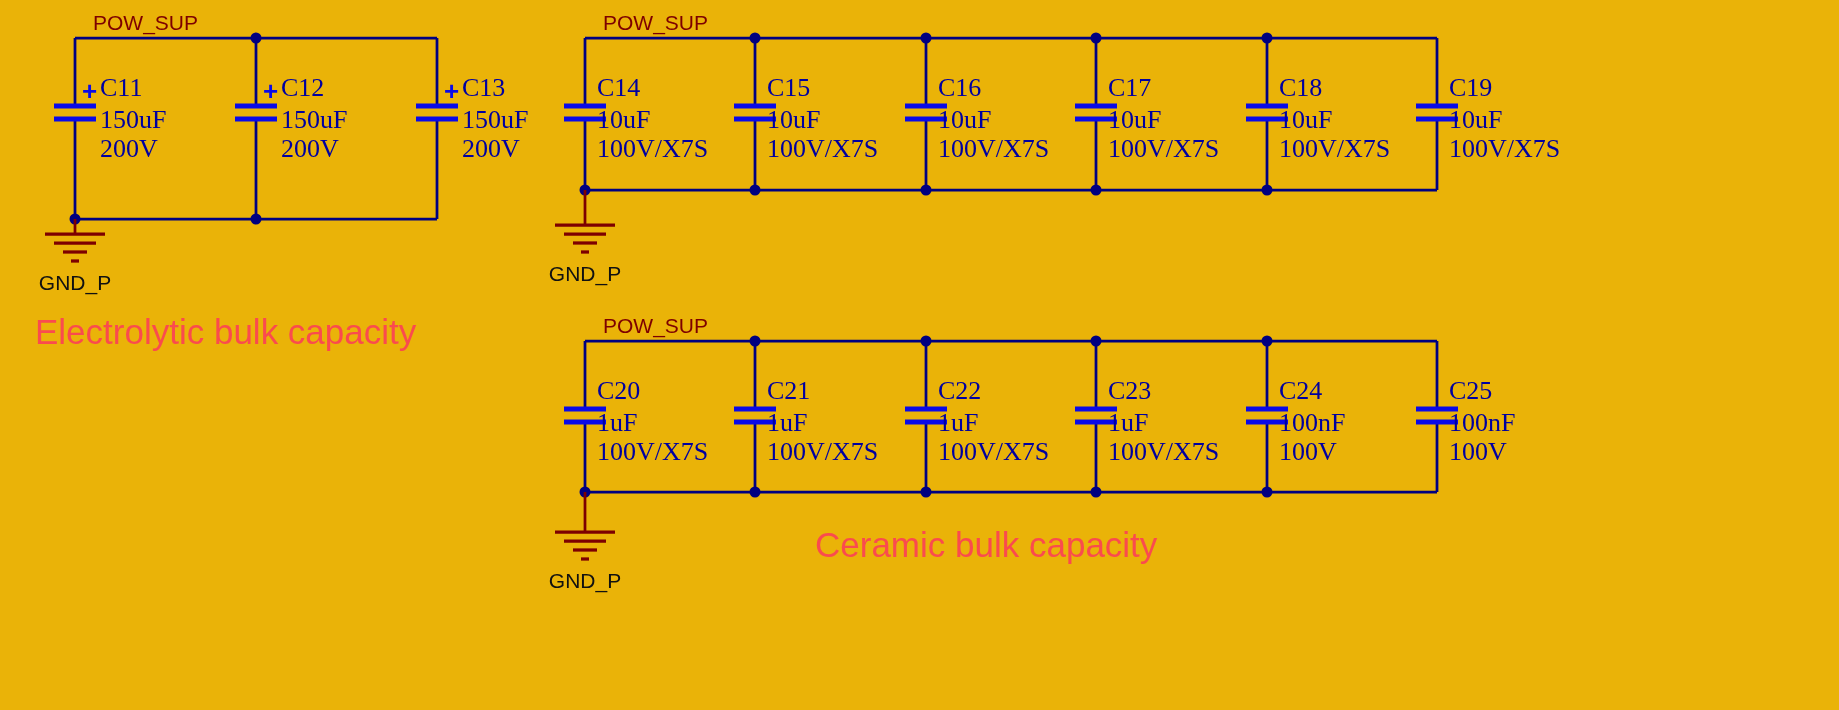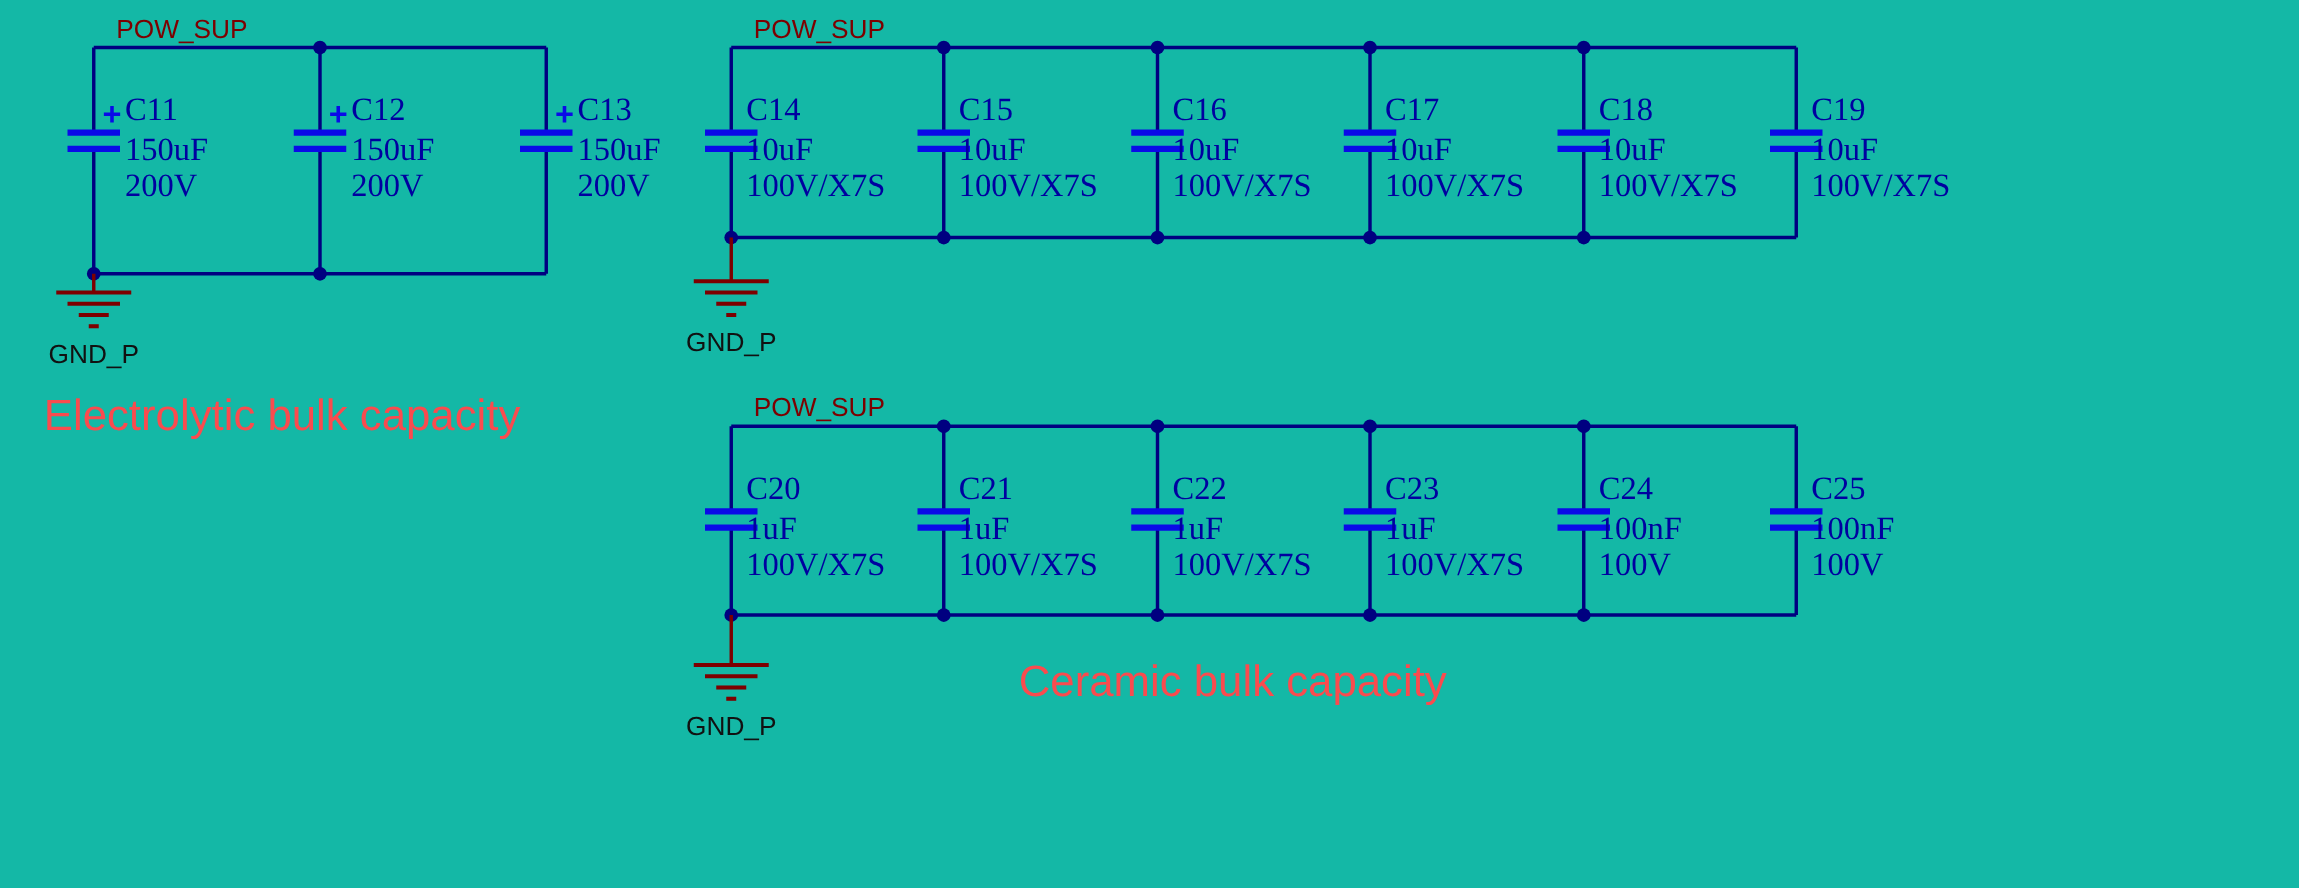--- a/index.html
+++ b/index.html
@@ -1,17 +1,17 @@
 <!DOCTYPE html>
 <html style="--wire: #000080; --plate: #0A0AE8; --component-text: #0000A0; --power-net: #7D0000; --gnd-symbol: #7D0000; --gnd-text: #111111; --title: #FA4B4E; --junction: #000080;"><head>
 <meta charset="utf-8">
 <title>Schematic</title>
 <style>
   html, body { margin: 0; padding: 0; background: #ffffff; }
-  .canvas { position: relative; width: 1839px; height: 710px; background: #14b8a6; overflow: hidden; }
+  .canvas { position: relative; width: 1839px; height: 710px; background: #eab308; overflow: hidden; }
   svg { display: block; }
   svg text { font-family: "Liberation Serif", serif; }
   .wire    { stroke: var(--wire); stroke-width: 2.75; fill: none; }
   .lead    { stroke: var(--wire); stroke-width: 2.75; }
   .plate   { stroke: var(--plate); stroke-width: 5; }
   .dot     { fill: var(--junction); stroke: none; }
   .netlabel{ font-family: "Liberation Sans", sans-serif; font-size: 21px; fill: var(--power-net); }
   .gndwire { stroke: var(--gnd-symbol); stroke-width: 2.75; }
   .gndbar  { stroke: var(--gnd-symbol); stroke-width: 3.25; }
   .gndlabel{ font-family: "Liberation Sans", sans-serif; font-size: 21px; fill: var(--gnd-text); }

